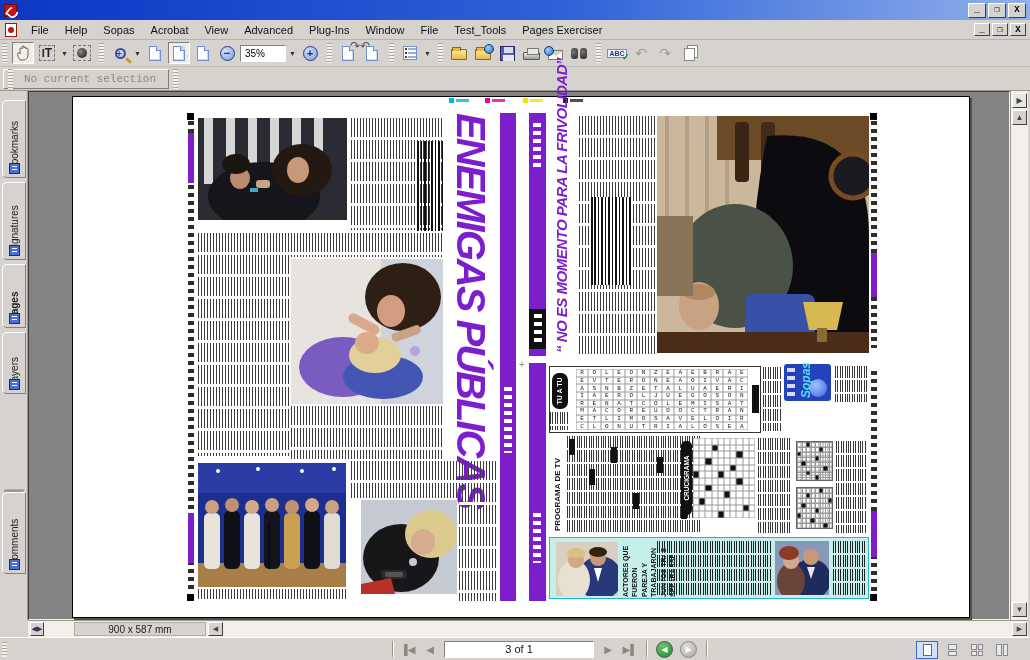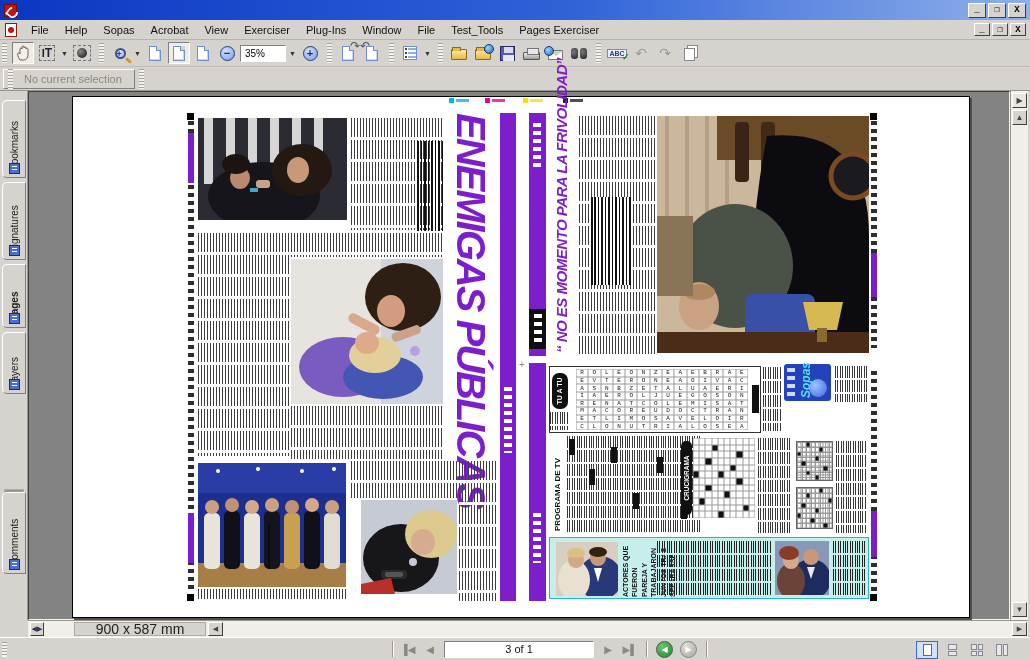--- a/index.html
+++ b/index.html
@@ -68,21 +68,21 @@
   .copyic { width:11px; height:13px; background:#fff; border:1px solid #888; box-shadow:3px -3px 0 -1px #fff,3px -3px 0 0 #888; margin-top:3px;}
   .listic { width:14px; height:14px; background:#fff; border:1px solid #6f8fd0;
     background-image:repeating-linear-gradient(to bottom,#8fb0e0 0 2px,transparent 2px 4px); background-size:8px 100%; background-position:4px 1px; background-repeat:no-repeat;}
   .listic::before{content:""; display:block; width:2px; height:12px; margin:1px 0 0 1px;
     background:repeating-linear-gradient(to bottom,#444 0 2px,transparent 2px 4px);}
   .curl { font-size:12px; color:#555; position:absolute; right:-2px; top:-4px;}
   .dashedbox { border:1px dashed #777; padding:1px 2px; display:flex; align-items:center; justify-content:center;}
   .camlens { width:10px; height:10px; border-radius:50%; background:radial-gradient(circle at 35% 35%,#888,#111); }
   .handsvg { display:block; }
   #selstatus { color:#8a8a82; font-size:11px; padding:0 8px; }
-  .grpbox { display:flex; align-items:center; height:20px; border:1px solid; border-color:#fff #808080 #808080 #fff; margin-left:3px; padding:0 4px; }
+  .grpbox { display:flex; align-items:center; height:20px; border:1px solid; border-color:#fff #808080 #808080 #fff; margin-left:3px; padding:0 4px;font-family:Liberation Mono, monospace; }
 
   
   #sidebar { position:absolute; left:0; top:91px; width:28px; height:529px; background:#d6d3ce; border-right:1px solid #9a968c;}
   .stab { position:absolute; left:2px; width:24px; background:#d6d3ce;
     border:1px solid; border-color:#fff #808080 #808080 #fff; border-radius:5px 0 0 5px;
     font-size:10px; color:#222; }
   .stab .vlabel { position:absolute; transform-origin:0 0; transform:rotate(-90deg); left:6px; white-space:nowrap;}
   .stab .tabicon { position:absolute; left:6px; bottom:3px; width:11px; height:11px;
     background:#4a6fd4; border:1px solid #1c2c66; }
   .stab .tabicon::after { content:""; display:block; margin:2px; height:5px; background:repeating-linear-gradient(to bottom,#fff 0 1px,transparent 1px 3px);}
@@ -92,21 +92,21 @@
 
   
   #docpane { position:absolute; left:28px; top:91px; width:982px; height:529px; background:#838383;
     border:1px solid; border-color:#404040 #f4f2ee #f4f2ee #404040; }
   #vscroll { position:absolute; left:1010px; top:91px; width:18px; height:529px; background:#f1efe9; border-left:1px solid #9a968c;}
   .scrbtn { position:absolute; left:1px; width:15px; height:15px; background:#d6d3ce; border:1px solid;
     border-color:#fff #404040 #404040 #fff; font-size:8px; color:#444; text-align:center; line-height:13px;}
   #hscrollrow { position:absolute; left:28px; top:620px; width:1000px; height:17px; background:#f1efe9; border-top:1px solid #9a968c; font-size:10px;}
   .hbtn { position:absolute; top:1px; width:15px; height:14px; background:#d6d3ce; border:1px solid; border-color:#fff #404040 #404040 #fff; font-size:7px; color:#444; text-align:center; line-height:12px;}
   #pagesize { position:absolute; left:46px; top:1px; width:132px; height:14px; background:#d6d3ce;
-    border:1px solid #b0aca2; text-align:center; line-height:13px; color:#222; font-size:14px;}
+    border:1px solid #b0aca2; text-align:center; line-height:13px; color:#222; font-size:10px;}
 
   
   #bottombar { position:absolute; left:0; top:637px; width:1030px; height:23px; background:#d6d3ce; border-top:1px solid #fff;}
   .bbtn { position:absolute; top:3px; width:20px; height:17px; display:flex; align-items:center; justify-content:center;
     color:#8a8a82; font-size:10px; border:1px solid transparent;}
   #pagenum { position:absolute; left:444px; top:3px; width:150px; height:17px; background:#fff;
     border:1px solid; border-color:#808080 #fff #fff #808080; text-align:center; font-size:11px; line-height:15px; color:#111;}
   .vsep { position:absolute; top:3px; width:1px; height:16px; background:#9a968c; box-shadow:1px 0 0 #fff;}
   .navcirc { position:absolute; top:3px; width:17px; height:17px; border-radius:50%; color:#fff; font-size:8px;
     display:flex; align-items:center; justify-content:center; border:1px solid #555;}
@@ -172,21 +172,21 @@
   </div>
 </div>
 
 <div id="menubar">
   <div class="docicon"></div>
   <span class="mitem">File</span>
   <span class="mitem">Help</span>
   <span class="mitem">Sopas</span>
   <span class="mitem">Acrobat</span>
   <span class="mitem">View</span>
-  <span class="mitem">Exerciser</span>
+  <span class="mitem">Advanced</span>
   <span class="mitem">Plug-Ins</span>
   <span class="mitem">Window</span>
   <span class="mitem">File</span>
   <span class="mitem">Test_Tools</span>
   <span class="mitem">Pages Exerciser</span>
   <div class="winbtns">
     <div class="wbtn" style="height:13px;width:16px;">_</div>
     <div class="wbtn" style="height:13px;width:16px;">❐</div>
     <div class="wbtn" style="height:13px;width:16px;">X</div>
   </div>

